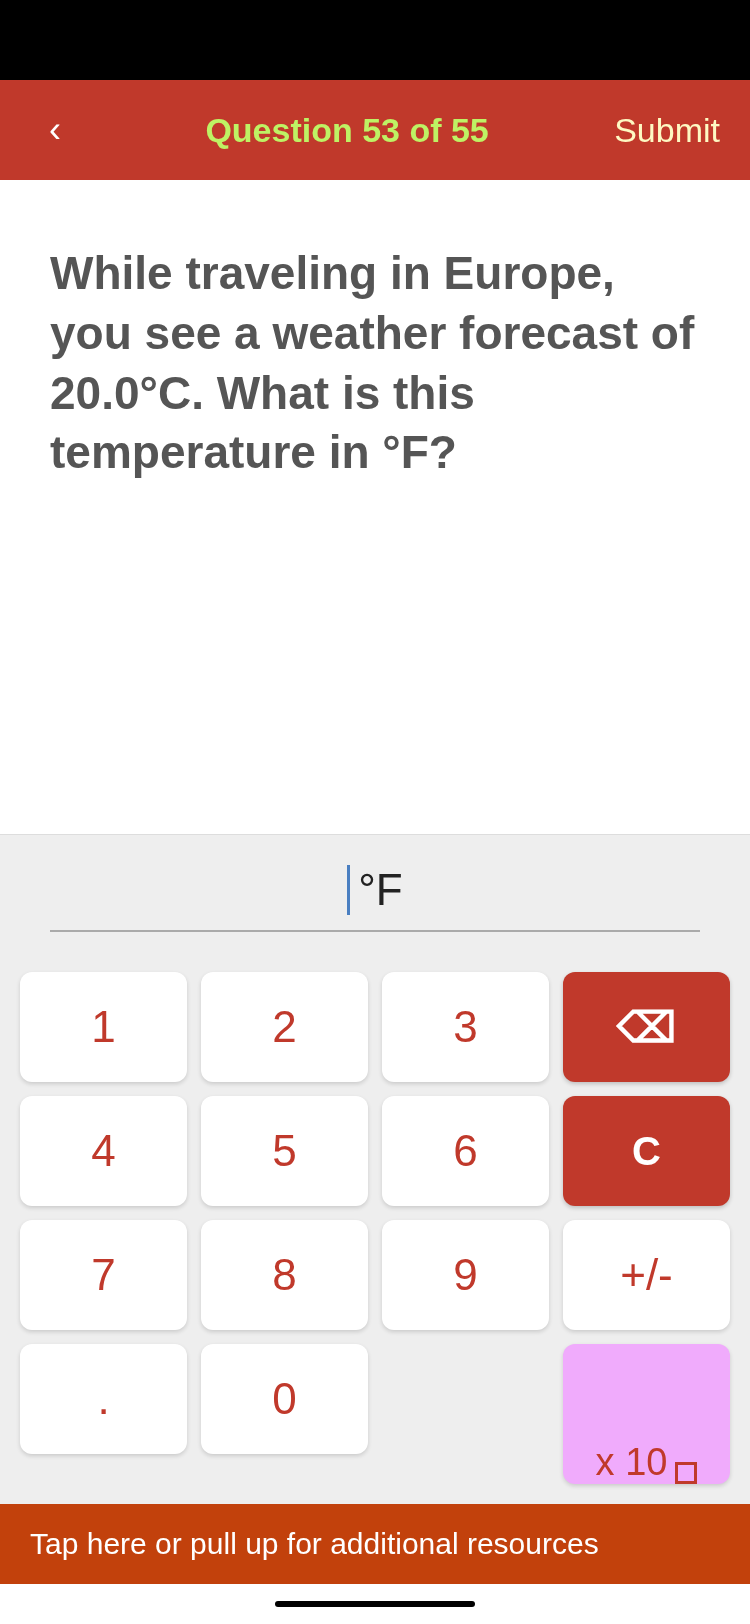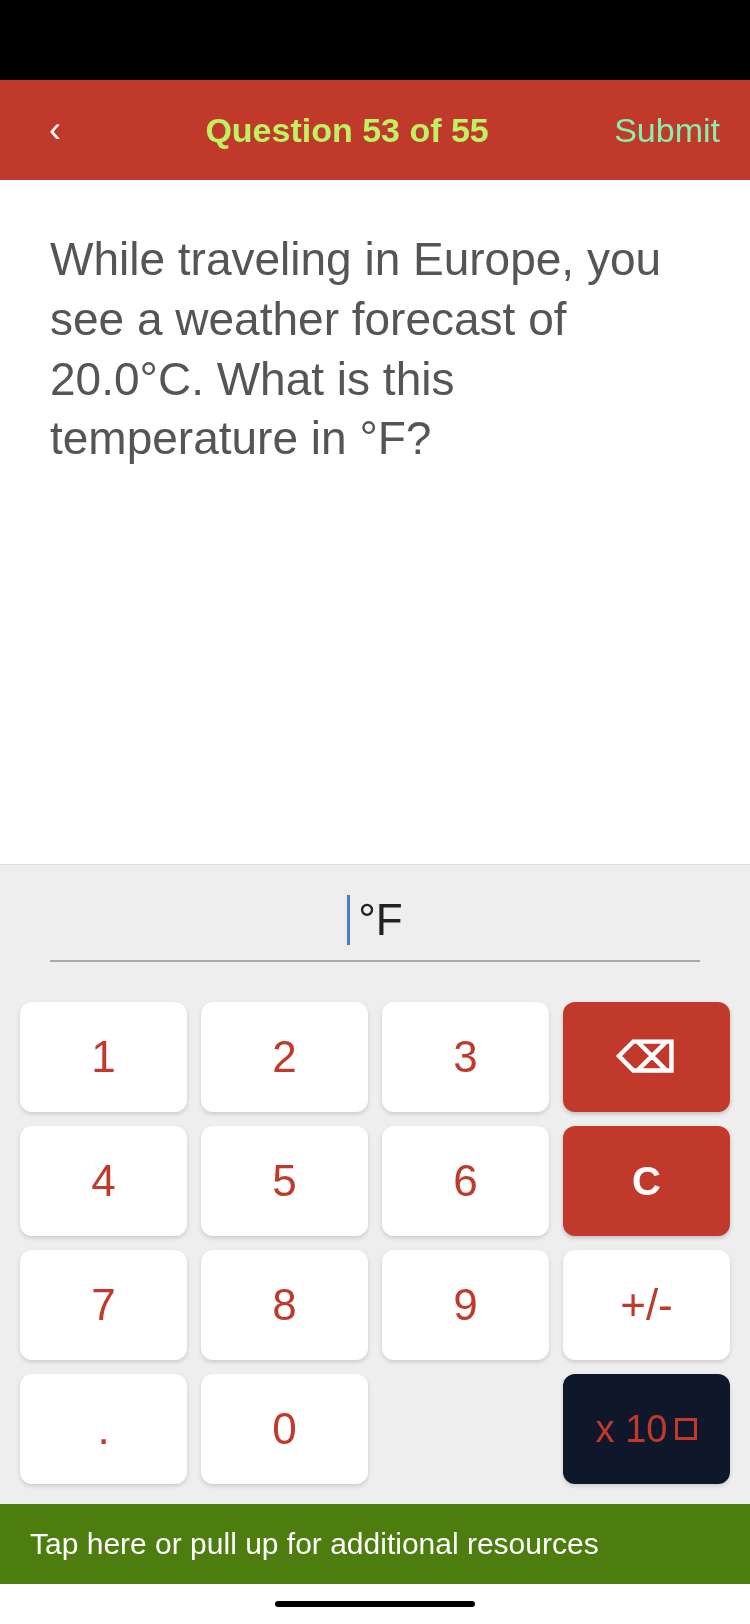--- a/index.html
+++ b/index.html
@@ -46,38 +46,39 @@
 
     .nav-title {
       color: #bef264;
       font-size: 34px;
       font-weight: 600;
       text-align: center;
       flex: 1;
     }
 
     .nav-submit-btn {
-      color: #86efac;
+      color: #fef9c3;
       font-size: 34px;
       font-weight: 500;
       cursor: pointer;
     }
 
     
     .question-area {
       flex: 1;
       padding: 50px 50px 30px 50px;
       background: #ffffff;
     }
 
     .question-text {
       font-size: 46px;
-      font-weight: 400;
+      font-weight: 700;
       color: #555555;
       line-height: 1.3;
+      margin-top: 14px;
     }
 
     
     .input-area {
       background: #eeeeee;
       padding: 30px 50px 20px 50px;
       border-top: 1px solid #dddddd;
     }
 
     .answer-input-row {
@@ -136,30 +137,30 @@
       font-size: 40px;
       font-weight: 600;
       cursor: pointer;
       display: flex;
       align-items: center;
       justify-content: center;
       box-shadow: 0 2px 4px rgba(0,0,0,0.2);
     }
 
     .key-x10 {
-      background: #0f172a;
+      background: #f0abfc;
       color: #c0392b;
       border: none;
       border-radius: 12px;
-      height: 110px;
+      height: 140px;
       font-size: 38px;
       font-weight: 500;
       cursor: pointer;
       display: flex;
-      align-items: center;
+      align-items: flex-end;
       justify-content: center;
       gap: 8px;
       box-shadow: 0 2px 4px rgba(0,0,0,0.15);
     }
 
     .x10-box {
       width: 22px;
       height: 22px;
       border: 3px solid #c0392b;
       display: inline-block;
@@ -176,21 +177,21 @@
       grid-row: 2;
     }
 
     .x10-btn {
       grid-column: 4;
       grid-row: 4;
     }
 
     
     .resources-bar {
-      background: #4d7c0f;
+      background: #c2410c;
       height: 80px;
       display: flex;
       align-items: center;
       padding: 0 30px;
       flex-shrink: 0;
     }
 
     .resources-text {
       color: #ffffff;
       font-size: 30px;

